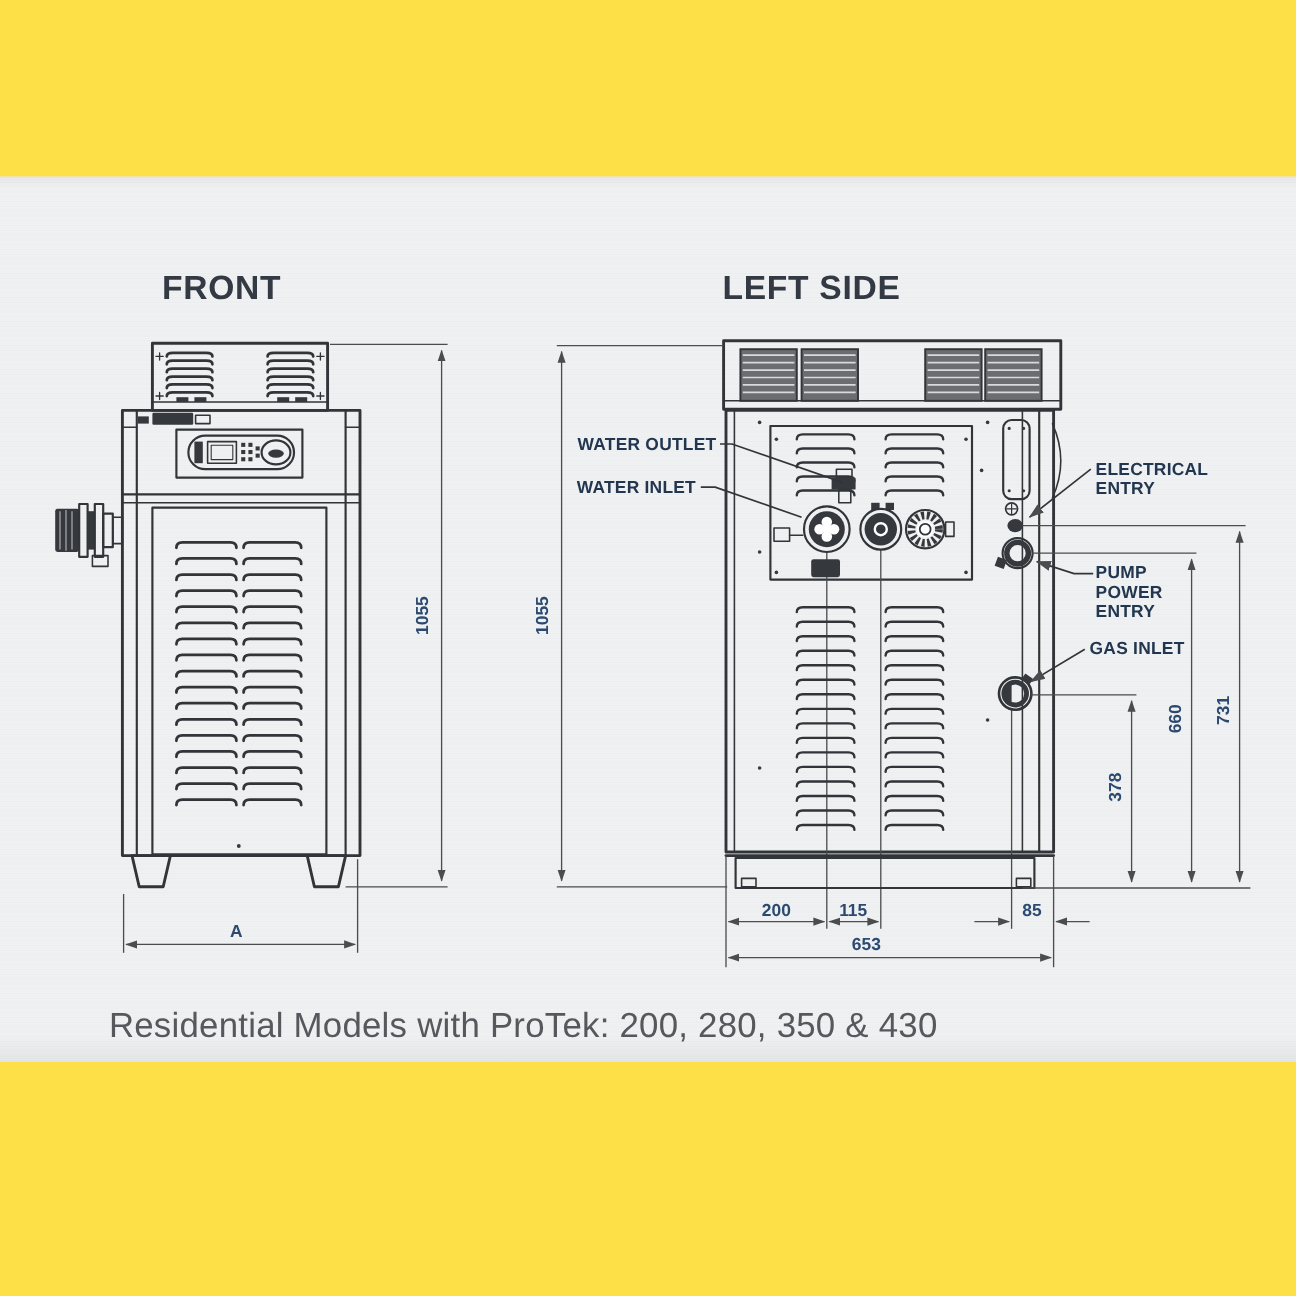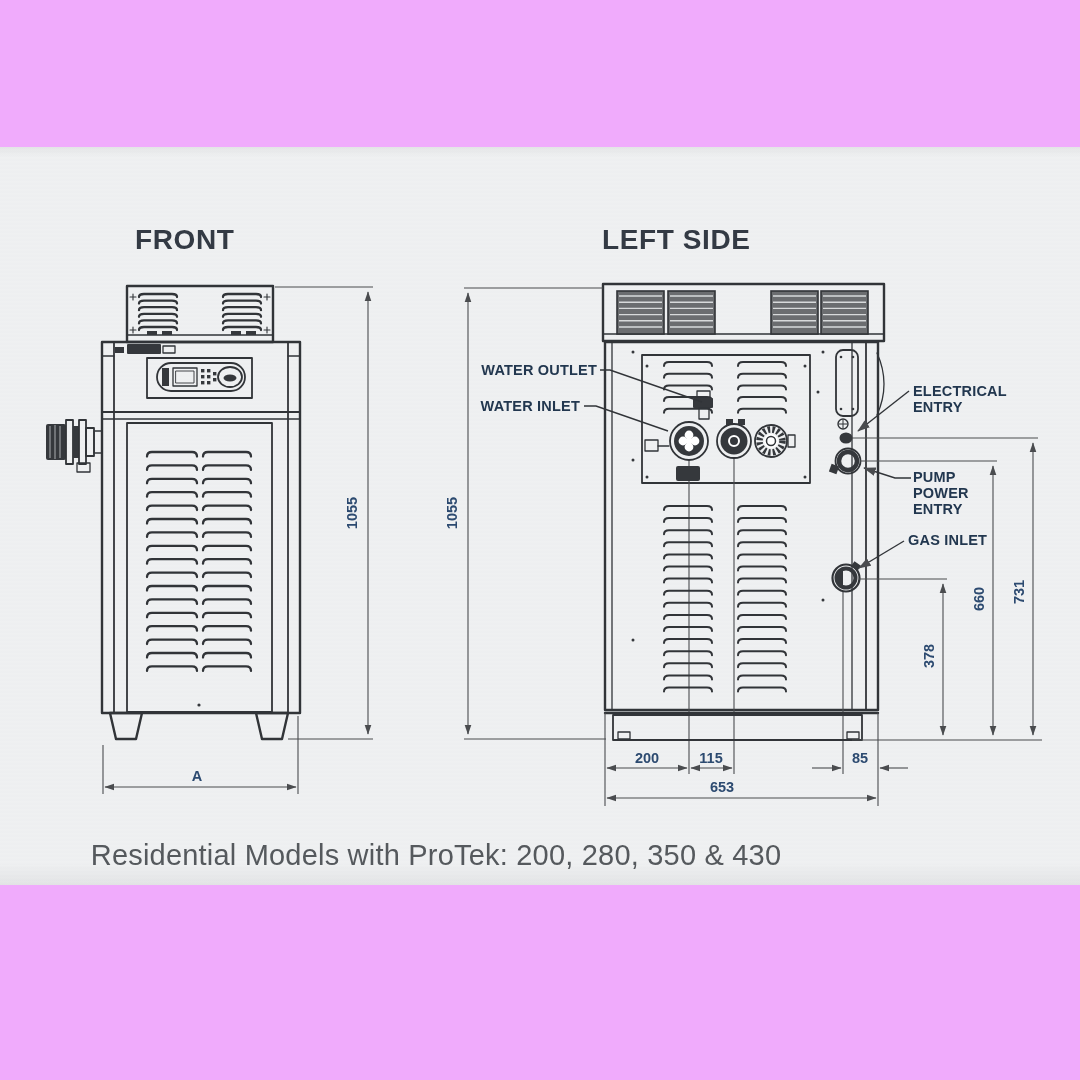--- a/index.html
+++ b/index.html
@@ -1,17 +1,17 @@
 <!DOCTYPE html>
 <html><head>
 <meta charset="utf-8">
 <style>
   html,body{margin:0;padding:0;background:#ffffff;}
   body{width:1080px;height:1080px;font-family:"Liberation Sans",sans-serif;}
-  .stage{position:relative;width:1080px;height:1080px;overflow:hidden;background:#f0abfc;}
+  .stage{position:relative;width:1080px;height:1080px;overflow:hidden;background:#fde047;}
   .band{
     position:absolute;left:0;top:147px;width:1080px;height:738px;
     background:
       linear-gradient(180deg, rgba(0,0,0,.045) 0px, rgba(0,0,0,0) 10px, rgba(0,0,0,0) 97%, rgba(0,0,0,.05) 100%),
       repeating-linear-gradient(180deg, #f1f2f3 0px, #eaecee 1px, #f1f2f3 2px, #edeff0 3px, #f0f1f2 4px);
   }
   .view-title{
     position:absolute;font-size:28px;font-weight:600;color:#333a44;
     letter-spacing:.6px;
   }

